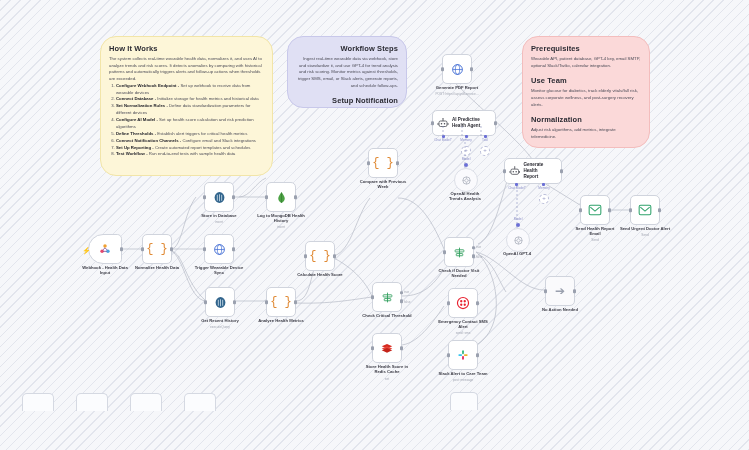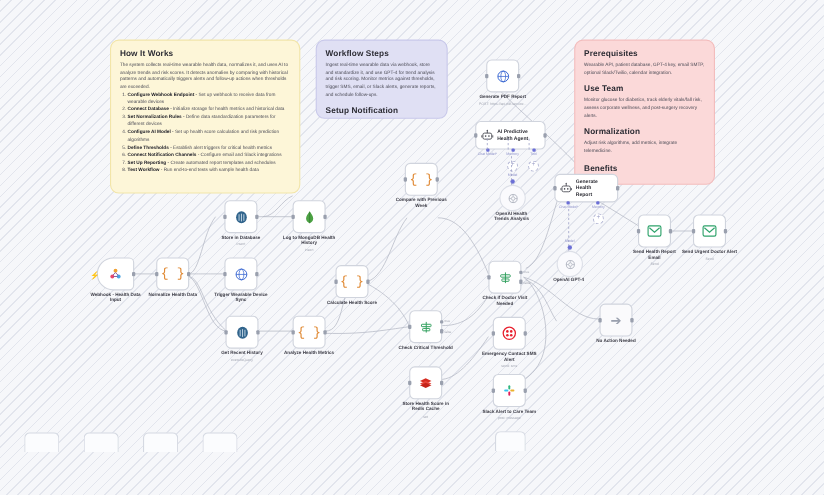--- a/index.html
+++ b/index.html
@@ -13,25 +13,25 @@
     position:absolute;inset:0;
     background-color:#f6f7fa;
     background-image:repeating-linear-gradient(135deg,
         rgba(210,214,226,.55) 0px, rgba(210,214,226,.55) 1px,
         rgba(0,0,0,0) 1px, rgba(0,0,0,0) 7px);
   }
   #edges{position:absolute;inset:0;pointer-events:none;}
 
   
   .note{
-    position:absolute;border-radius:8px;box-sizing:border-box;
+    position:absolute;border-radius:16px;box-sizing:border-box;
     padding:7px 8px 8px 8px;overflow:hidden;
   }
   .note.yellow{background:#fdf6d8;border:1px solid #f2e5a8;}
-  .note.purple{background:#e0e0f4;border:1px solid #c8c8ea;}
+  .note.purple{background:#e0e0f4;border:1px solid #c8c8ea;text-align:right;}
   .note.pink{background:#fbd9d9;border:1px solid #f3bdbd;}
   .note h3{
     margin:0 0 3px 0;font-size:7.5px;font-weight:700;color:#2b2b33;
     letter-spacing:.1px;
   }
   .note h3.sub{margin-top:7px;}
   .note p{margin:0;font-size:4.3px;line-height:1.55;color:#4a4a55;}
   .note ol{margin:0;padding-left:7px;font-size:4.3px;line-height:1.6;color:#4a4a55;}
   .note ol li{margin:0;padding-left:0;}
   .note ol li b{color:#23232b;}
@@ -150,21 +150,21 @@
 
 </div>
 
 <div class="note purple" style="left:287px;top:36px;width:120px;height:72px;">
   <h3>Workflow Steps</h3>
   <p>Ingest real-time wearable data via webhook, store and standardize it, and use GPT-4 for trend analysis and risk scoring. Monitor metrics against thresholds, trigger SMS, email, or Slack alerts, generate reports, and schedule follow-ups.</p>
   <h3 class="sub">Setup Notification</h3>
 
 </div>
 
-<div class="note pink" style="left:522px;top:36px;width:128px;height:132px;">
+<div class="note pink" style="left:522px;top:36px;width:128px;height:112px;">
   <h3>Prerequisites</h3>
   <p>Wearable API, patient database, GPT-4 key, email SMTP, optional Slack/Twilio, calendar integration.</p>
   <h3 class="sub">Use Team</h3>
   <p>Monitor glucose for diabetics, track elderly vitals/fall risk, assess corporate wellness, and post-surgery recovery alerts.</p>
   <h3 class="sub">Normalization</h3>
   <p>Adjust risk algorithms, add metrics, integrate telemedicine.</p>
   <h3 class="sub">Benefits</h3>
 
 </div>
 

